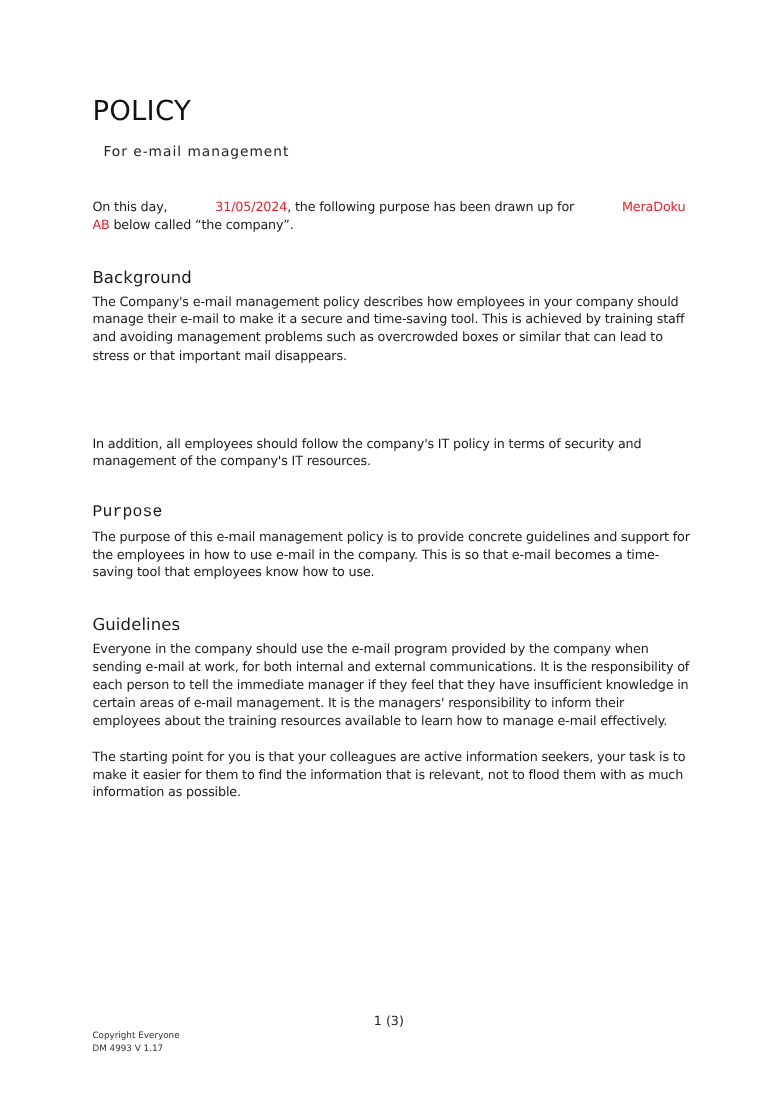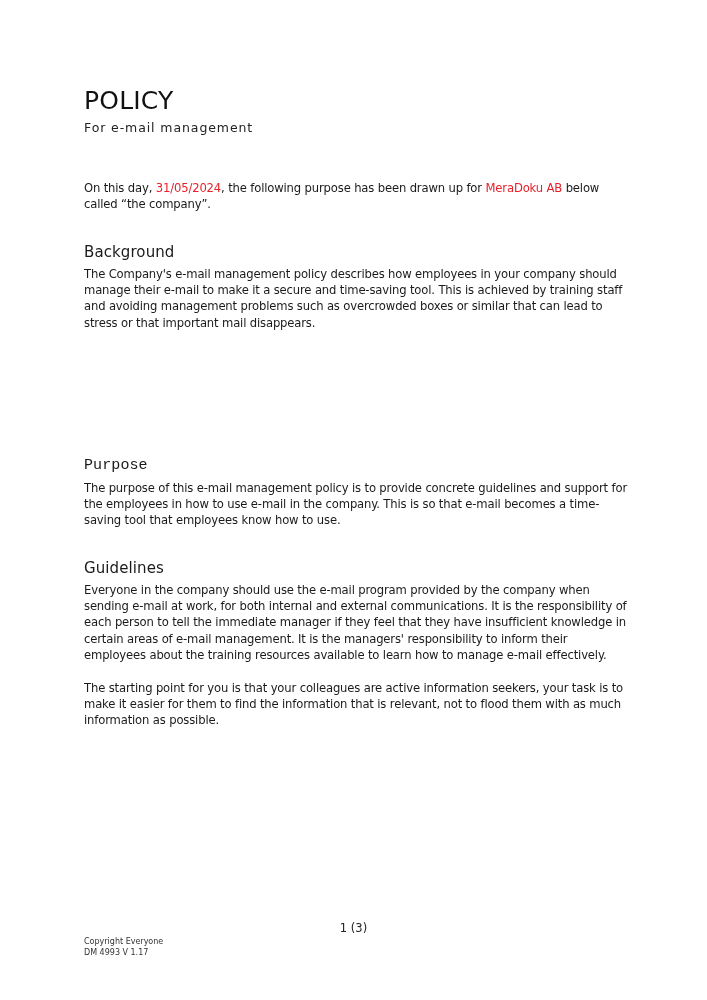--- a/index.html
+++ b/index.html
@@ -2,41 +2,42 @@
 <html><head>
 <meta charset="utf-8">
 <style>
   html, body { margin: 0; padding: 0; background: #ffffff; }
   body { width: 707px; height: 1000px; position: relative; overflow: hidden;
          font-family: "DejaVu Sans", sans-serif; color: #1a1a1a; }
   .page { position: absolute; left: 0; top: 0; width: 598px; height: 1000px; background: #fff; }
   .title { position: absolute; left: 84px; top: 86px; font-size: 25px; font-weight: normal;
            letter-spacing: 0.2px; margin: 0; color: #111; line-height: 30px; }
   .subtitle { position: absolute; left: 84px; top: 120px; font-size: 12.5px; letter-spacing: 0.9px;
-              color: #222; margin: 0; line-height: 16px; }
+              color: #222; margin: 10px; line-height: 16px; }
   .body-text { position: absolute; left: 84px; width: 545px; font-size: 11.6px; line-height: 16.2px;
                margin: 0; color: #1a1a1a; letter-spacing: -0.15px; }
-  .hl { color: #e8202a; }
+  .hl { color: #e8202a; margin-left: 40px; }
   .heading { position: absolute; left: 84px; font-size: 15px; font-weight: normal; margin: 0;
              line-height: 20px; color: #1a1a1a; letter-spacing: 0.1px; }
   .page-num { position: absolute; left: 0; width: 707px; top: 921px; text-align: center;
               font-size: 11.5px; color: #222; }
   .footer { position: absolute; left: 84px; top: 937px; font-size: 8px; line-height: 10.5px; color: #333; }
 </style>
 </head>
 <body>
 
 <div class="page">
   <h1 class="title">POLICY</h1>
   <p class="subtitle">For e-mail management</p>
 
   <p class="body-text" style="top:180px;"><span>On this day, </span><span class="hl">31/05/2024</span><span>, the following purpose has been drawn up for </span><span class="hl">MeraDoku AB</span><span> below called “the company”.</span></p>
 
   <h2 class="heading" style="top:242px;">Background</h2>
   <p class="body-text" style="top:266px;">The Company's e-mail management policy describes how employees in your company should manage their e-mail to make it a secure and time-saving tool. This is achieved by training staff and avoiding management problems such as overcrowded boxes or similar that can lead to stress or that important mail disappears.</p>
+  <p class="body-text" style="top:395px;">In addition, all employees should follow the company's IT policy in terms of security and management of the company's IT resources.</p>
 
   <h2 class="heading" style="top:456px;font-family:Liberation Mono, monospace;">Purpose</h2>
   <p class="body-text" style="top:480px;">The purpose of this e-mail management policy is to provide concrete guidelines and support for the employees in how to use e-mail in the company. This is so that e-mail becomes a time-saving tool that employees know how to use.</p>
 
   <h2 class="heading" style="top:558px;">Guidelines</h2>
   <p class="body-text" style="top:582px;">Everyone in the company should use the e-mail program provided by the company when sending e-mail at work, for both internal and external communications. It is the responsibility of each person to tell the immediate manager if they feel that they have insufficient knowledge in certain areas of e-mail management. It is the managers' responsibility to inform their employees about the training resources available to learn how to manage e-mail effectively.</p>
   <p class="body-text" style="top:680px;">The starting point for you is that your colleagues are active information seekers, your task is to make it easier for them to find the information that is relevant, not to flood them with as much information as possible.</p>
 
   <div class="page-num">1 (3)</div>
   <div class="footer">

